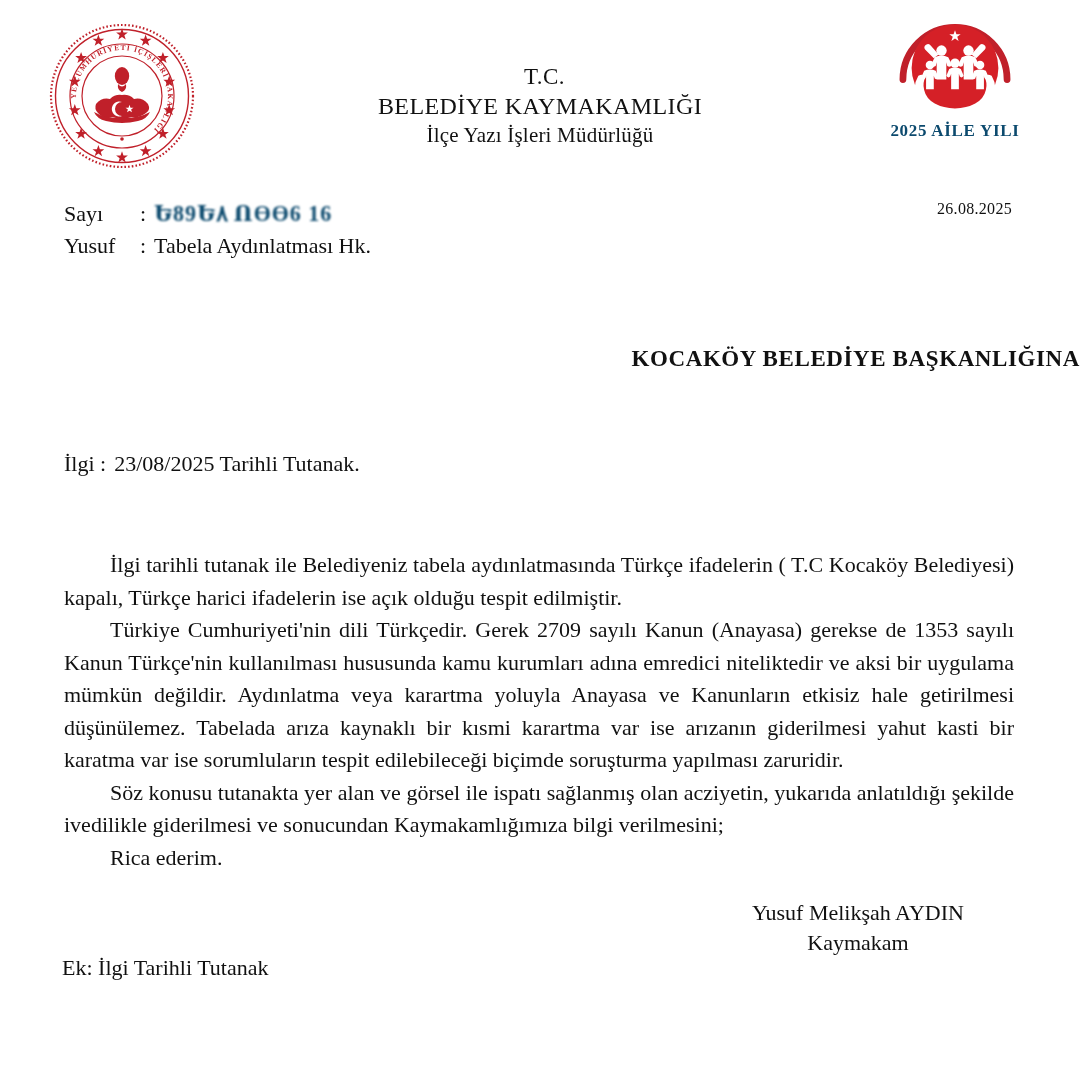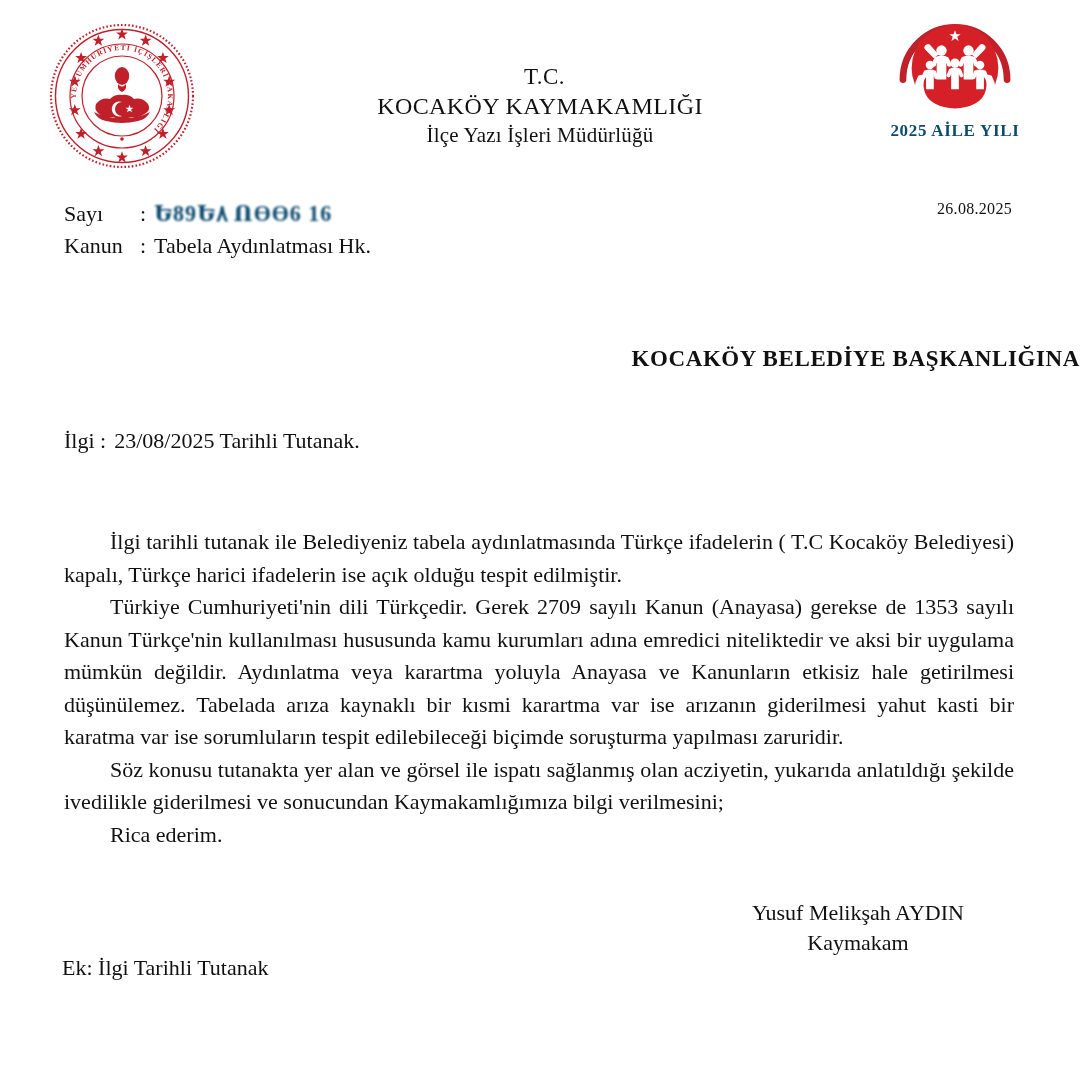--- a/index.html
+++ b/index.html
@@ -135,21 +135,21 @@
     letter-spacing: 0.6px;
     margin-top: 78px;
   }
 
   
   .ilgi {
     margin-top: 56px;
     padding-left: 64px;
     font-size: 22px;
   }
-  .ilgi-label { display: inline-block; }
+  .ilgi-label { display: inline-block; margin-top: 23px; }
   .ilgi-value { display: inline-block; padding-left: 8px; }
 
   
   .body-text {
     margin-top: 72px;
     padding: 0 66px 0 64px;
     font-size: 22px;
     line-height: 1.48;
     text-align: justify;
   }
@@ -262,21 +262,21 @@
           <path d="M74 80 a7.5 7.5 0 1 0 0 14 a5.8 5.8 0 1 1 0 -14 Z" fill="#ffffff"></path>
           <g transform="translate(81.5,87) scale(0.42)" fill="#ffffff">
             <path d="M0,-10 L2.4,-3.2 L9.5,-3.2 L3.8,1.2 L6,8 L0,3.9 L-6,8 L-3.8,1.2 L-9.5,-3.2 L-2.4,-3.2 Z"></path>
           </g>
         </g>
       </svg>
     </div>
 
     <div class="org-title">
       <div class="line-tc">T.C.</div>
-      <div class="line-main">KOCAKÖY KAYMAKAMLIĞI</div>
+      <div class="line-main">BELEDİYE KAYMAKAMLIĞI</div>
       <div class="line-sub">İlçe Yazı İşleri Müdürlüğü</div>
     </div>
 
     <div class="logo-right">
       <svg class="logo-right-mark" viewBox="0 0 132 112" aria-hidden="true">
 
         <path d="M12 70 A54 54 0 1 1 120 70" fill="none" stroke="#c0202a" stroke-width="7" stroke-linecap="round"></path>
 
         <circle cx="66" cy="58" r="45" fill="#d52027"></circle>
 
@@ -311,21 +311,21 @@
       <div class="aile-yili-text">2025 AİLE YILI</div>
     </div>
   </div>
 
   <div class="meta">
     <div class="meta-rows">
       <div class="meta-row">
         <span class="meta-label">Sayı</span><span class="meta-colon">:</span><span class="meta-value redacted">Ե89Ե۸ ՈӨӨ6    16</span>
       </div>
       <div class="meta-row">
-        <span class="meta-label">Kanun</span><span class="meta-colon">:</span><span class="meta-value">Tabela Aydınlatması Hk.</span>
+        <span class="meta-label">Yusuf</span><span class="meta-colon">:</span><span class="meta-value">Tabela Aydınlatması Hk.</span>
       </div>
     </div>
     <div class="meta-date">26.08.2025</div>
   </div>
 
   <div class="addressee">KOCAKÖY BELEDİYE BAŞKANLIĞINA</div>
 
   <div class="ilgi">
     <span class="ilgi-label">İlgi :</span><span class="ilgi-value">23/08/2025 Tarihli Tutanak.</span>
   </div>

